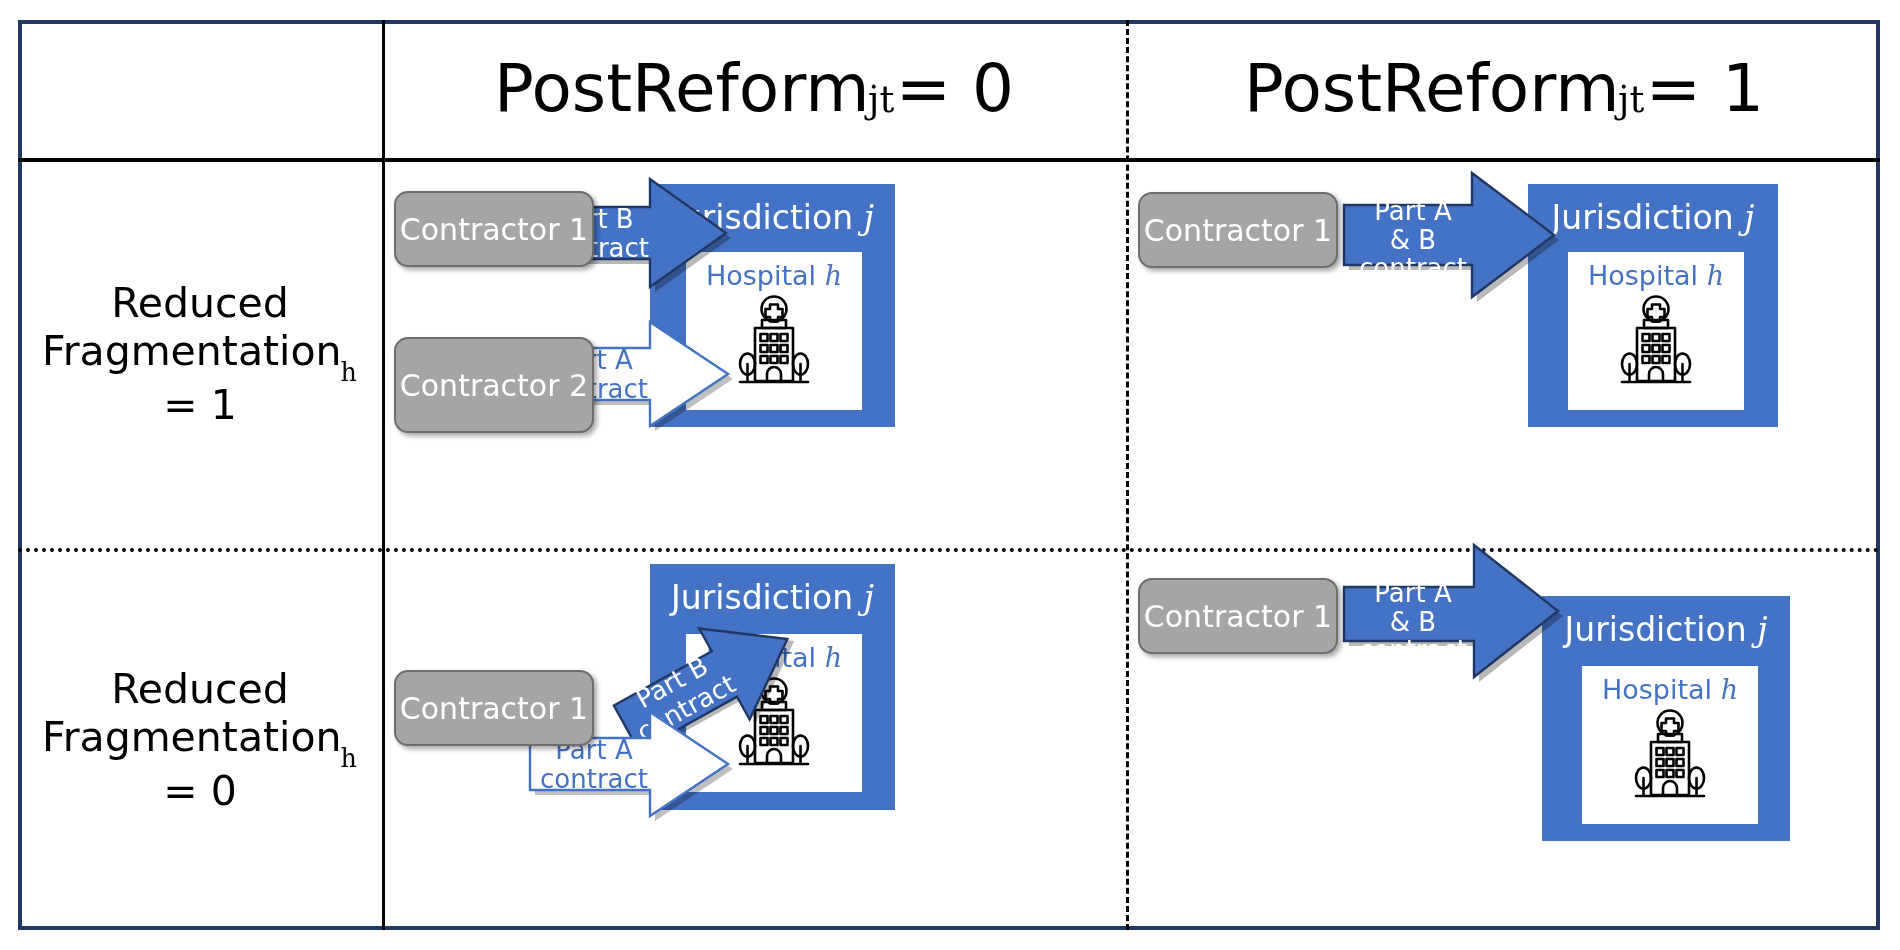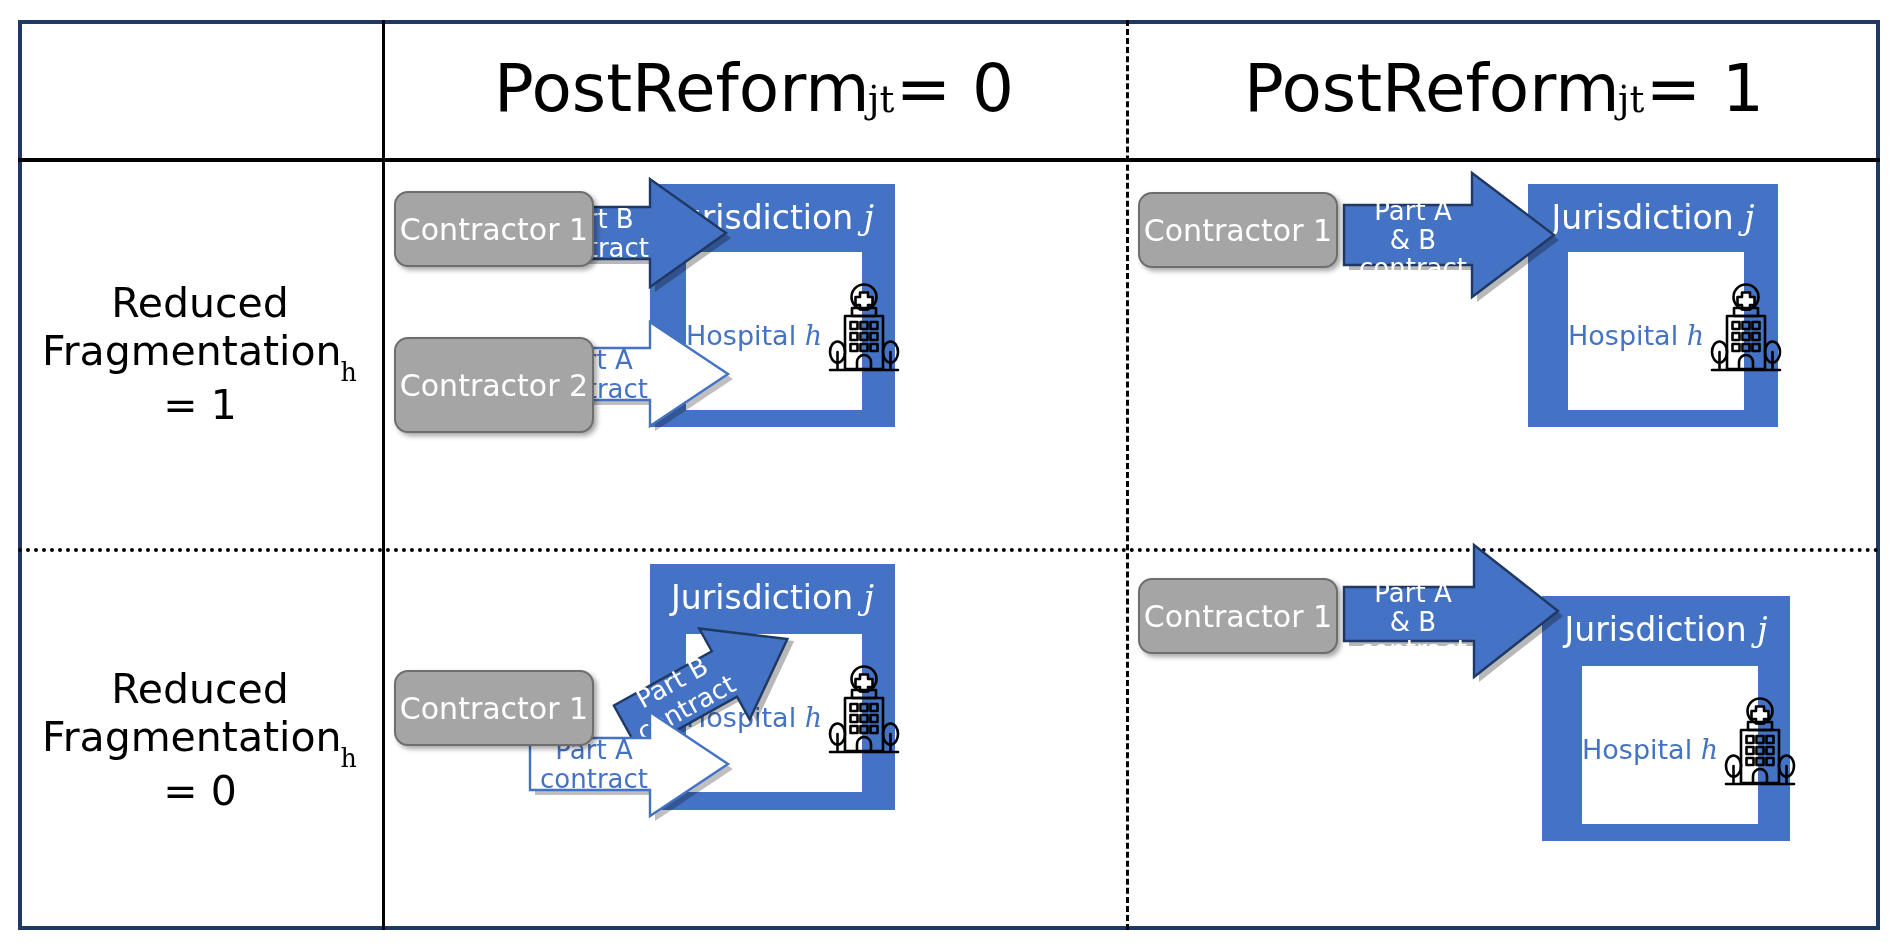--- a/index.html
+++ b/index.html
@@ -143,21 +143,21 @@
     font-size: 33px;
     white-space: nowrap;
   }
   .jur-title .it { font-style: italic; font-family: "DejaVu Serif", serif; }
 
   .hospital-card {
     position: absolute;
     background: #FFFFFF;
     box-sizing: border-box;
     display: flex;
-    flex-direction: row;
+    flex-direction: column;
     align-items: center;
   }
   .hosp-title {
     color: #4472C4;
     font-size: 27px;
     margin-top: 8px;
     white-space: nowrap;
   }
   .hosp-title .it { font-style: italic; font-family: "DejaVu Serif", serif; }
   .hosp-icon { margin-top: 4px; }

